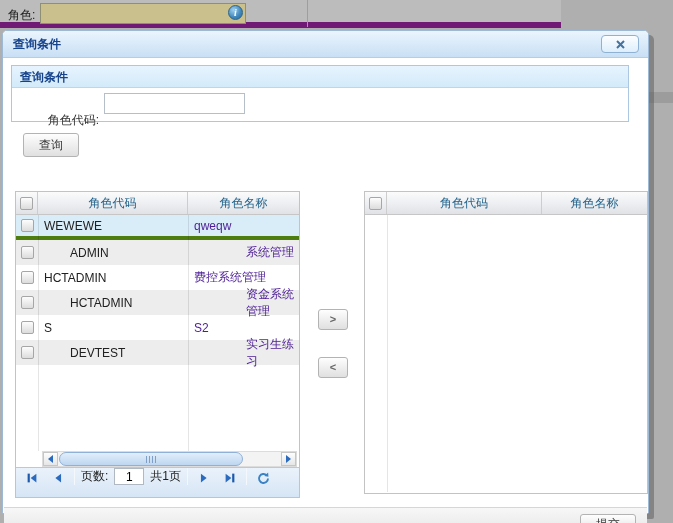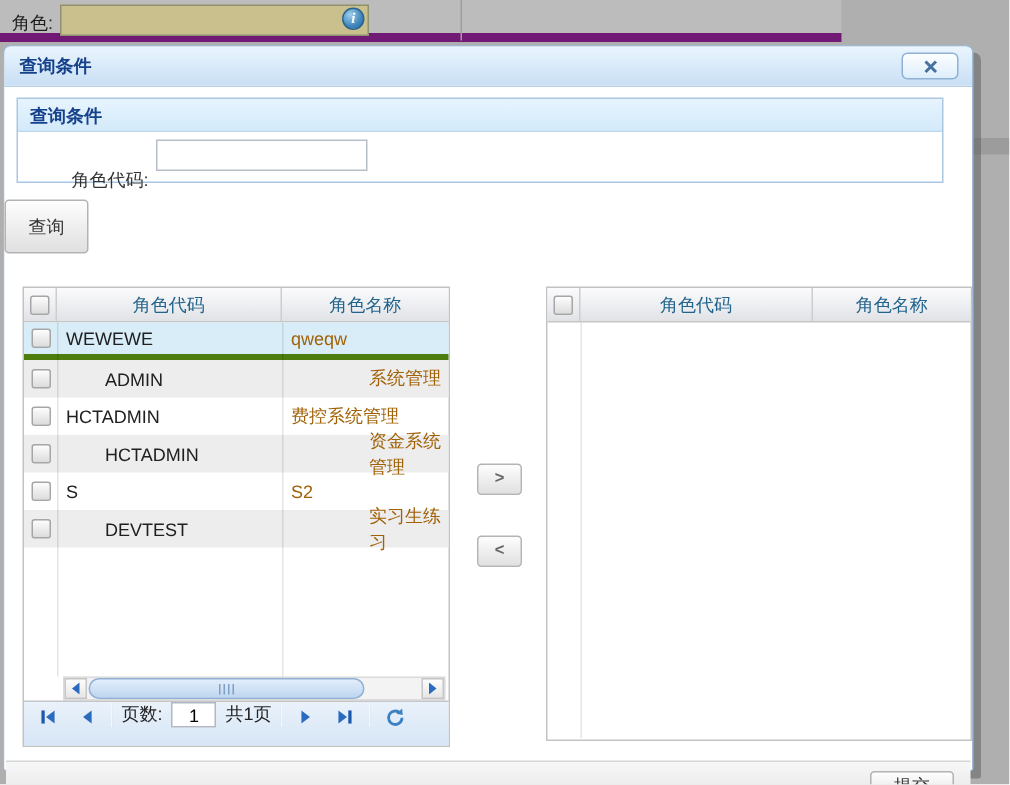--- a/index.html
+++ b/index.html
@@ -29,37 +29,37 @@
   
   .qpanel { position:absolute; left:8px; top:7px; width:618px; height:57px; border:1px solid #abc7e1; background:#fff; }
   .qpanel-hd { height:22px; background:linear-gradient(#e7f4fe,#d3eafa); border-bottom:1px solid #bcd6ec;
                line-height:22px; padding-left:8px; font-weight:bold; color:#15428b; }
   .qpanel-bd { position:relative; height:33px; }
   .qfield-label { position:absolute; left:20px; top:8px; width:67px; text-align:right; color:#333;margin-top:16px; }
   .qfield-input { position:absolute; left:92px; top:5px; width:141px; height:21px; border:1px solid #b6bfc9; padding:0 3px; font-size:12px; }
 
   .btn { border:1px solid #b3b3b3; border-radius:3px; background:linear-gradient(#fefefe,#f0f0f0 45%,#e0e0e0);
          color:#333; font-size:12px; text-align:center; cursor:pointer; font-family:inherit; }
-  .query-btn { position:absolute; left:0; top:75px; width:56px; height:36px; line-height:18px; }
+  .query-btn { position:absolute; left:20px; top:75px; width:56px; height:24px; line-height:18px; }
 
   
   .grid { position:absolute; background:#fff; border:1px solid #c3c3c3; }
   .grid-left  { left:12px; top:133px; width:285px; height:307px; }
   .grid-right { left:361px; top:133px; width:284px; height:303px; }
   .grid-hd { display:flex; height:23px; background:linear-gradient(#fbfbfc,#eceef1 55%,#e0e2e6); border-bottom:1px solid #c6c6c6; }
   .hd-cell { border-right:1px solid #cdcdcd; display:flex; align-items:center; justify-content:center; color:#23648c; }
   .hd-cb { width:22px; } .hd-code { width:150px; } .hd-code-r { width:155px; } .hd-name { flex:1; border-right:none; }
   .cbx { width:13px; height:13px; border:1px solid #a6a6a6; border-radius:2px; background:linear-gradient(#fdfdfd,#dcdcdc); cursor:pointer; }
 
   .grid-row { display:flex; height:25px; align-items:center; }
   .row-stripe { background:#ededed;gap:26px; }
   .row-sel { background:#d9edf9; border-bottom:4px solid #4d7c0f; }
   .cell-cb { width:22px; display:flex; justify-content:center; }
   .cell-code { width:150px; padding-left:6px; color:#202020; }
-  .cell-name { flex:1; padding-left:6px; color:#a16207; }
+  .cell-name { flex:1; padding-left:6px; color:#4c1d95; }
   .vline { position:absolute; width:1px; background:rgba(0,0,0,.10); z-index:3; }
 
   
   .hscroll { position:absolute; left:26px; right:2px; top:259px; height:16px; background:#f3f3f3; border:1px solid #dcdcdc; }
   .sc-arrow { position:absolute; top:0; width:15px; height:14px; background:linear-gradient(#fdfdfd,#e6e6e6); border:1px solid #c6c6c6;
               display:flex; align-items:center; justify-content:center; cursor:pointer; }
   .sc-left { left:0; } .sc-right { right:0; }
   .sc-thumb { position:absolute; left:16px; top:0; width:184px; height:14px; border:1px solid #8fb0d7; border-radius:7px;
               background:linear-gradient(#e2eefb,#bed6f0); display:flex; align-items:center; justify-content:center; gap:2px; cursor:grab; }
   .grip { width:1px; height:7px; background:#7f9fc6; }

